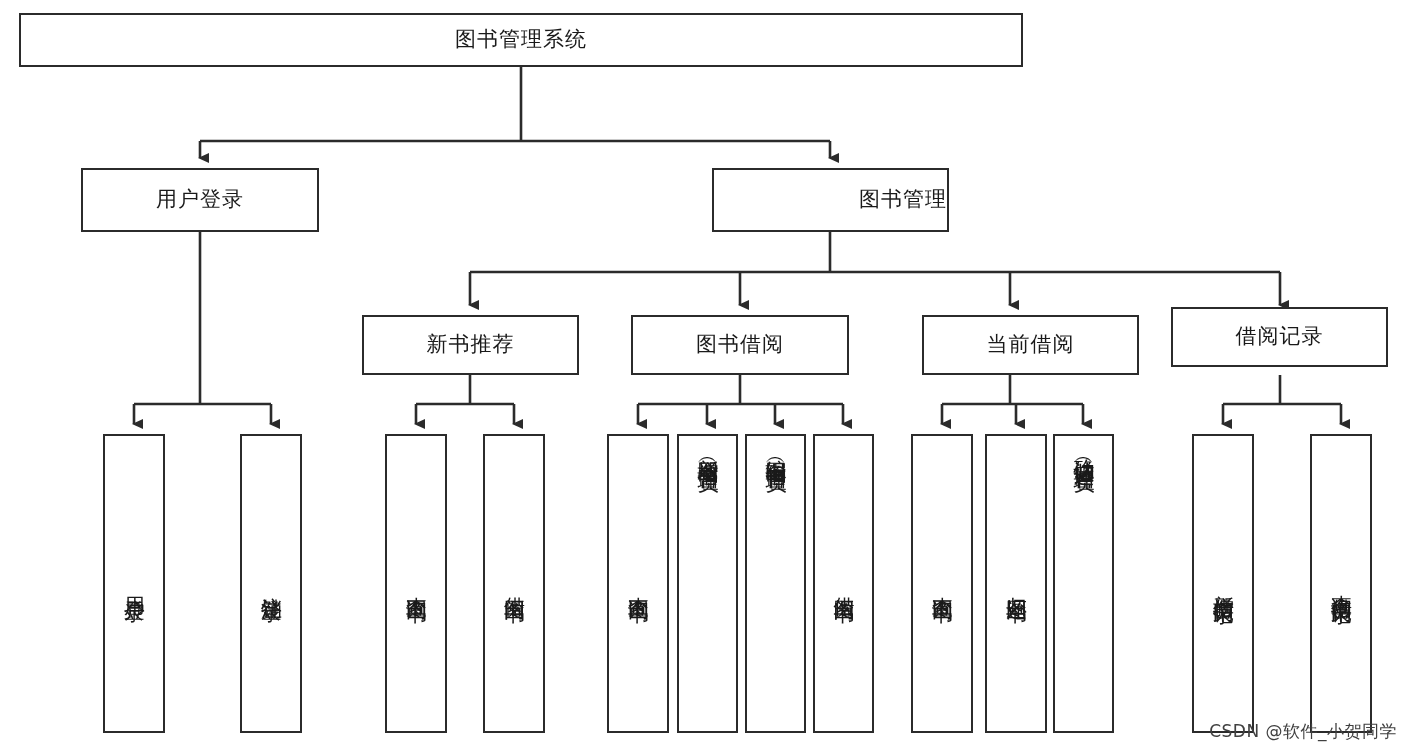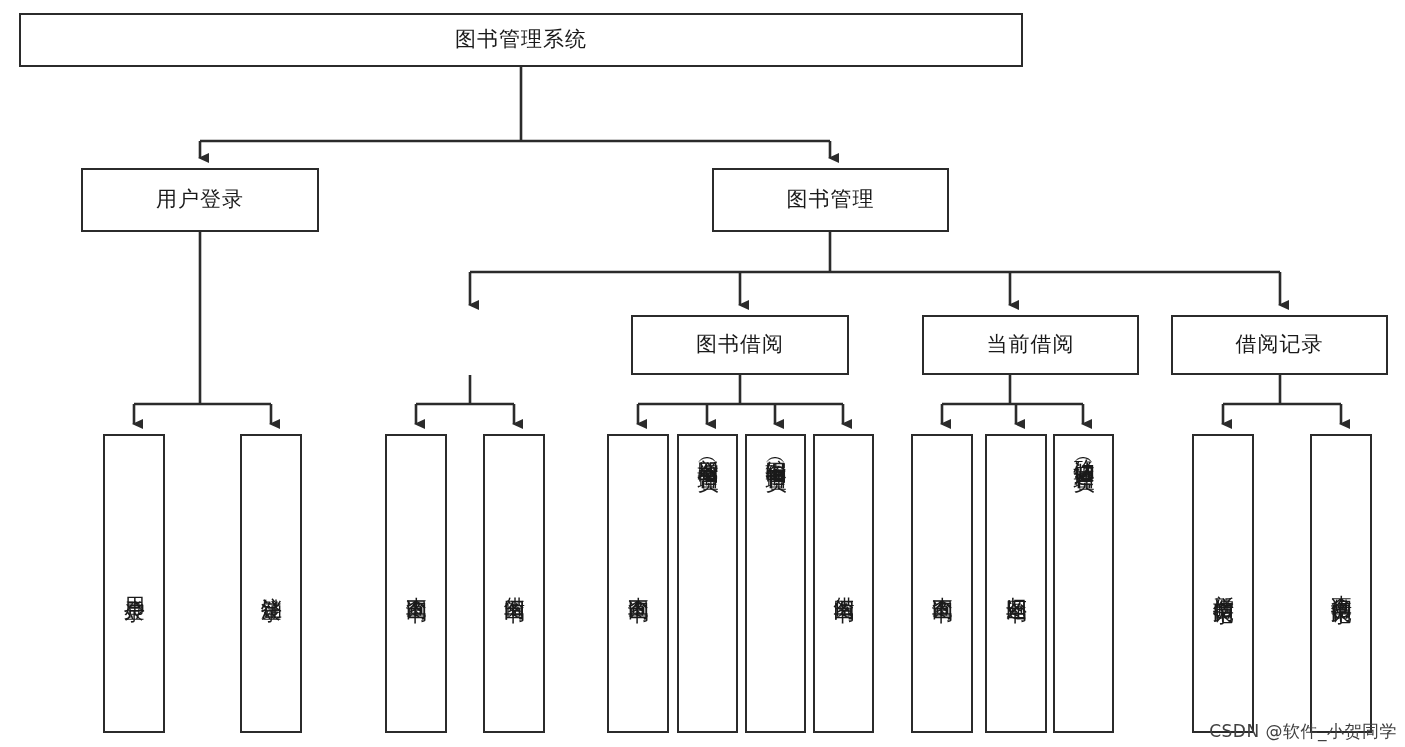--- a/index.html
+++ b/index.html
@@ -130,31 +130,34 @@
     </g>
   </svg>
 
   <div class="node node-h" id="n-root" style="left: 19px; top: 13px; width: 1004px; height: 54px;">
     <span>图书管理系统</span>
   </div>
 
   <div class="node node-h" id="n-l2-0" style="left: 81px; top: 168px; width: 238px; height: 64px;">
     <span>用户登录</span>
   </div>
-  <div class="node node-h" id="n-l2-1" style="left: 712px; top: 168px; width: 237px; height: 64px;">
+  <div class="node node-h" id="n-l2-1" style="left: 712px; top: 168px; width: 237px; height: 64px; justify-content: flex-end;">
     <span>图书管理</span>
   </div>
 
+  <div class="node node-h" id="n-l3-0" style="left: 362px; top: 315px; width: 217px; height: 60px;">
+    <span>新书推荐</span>
+  </div>
   <div class="node node-h" id="n-l3-1" style="left: 631px; top: 315px; width: 218px; height: 60px;">
     <span>图书借阅</span>
   </div>
   <div class="node node-h" id="n-l3-2" style="left: 922px; top: 315px; width: 217px; height: 60px;">
     <span>当前借阅</span>
   </div>
-  <div class="node node-h" id="n-l3-3" style="left: 1171px; top: 315px; width: 217px; height: 60px;">
+  <div class="node node-h" id="n-l3-3" style="left: 1171px; top: 307px; width: 217px; height: 60px;">
     <span>借阅记录</span>
   </div>
 
   <div class="node node-v center-align" id="n-lf-0" style="left: 103px; top: 434px; width: 62px; height: 299px;">
     <span>用户登录</span>
   </div>
   <div class="node node-v center-align" id="n-lf-1" style="left: 240px; top: 434px; width: 62px; height: 299px;">
     <span>注销登录</span>
   </div>
   <div class="node node-v center-align" id="n-lf-2" style="left: 385px; top: 434px; width: 62px; height: 299px;">

